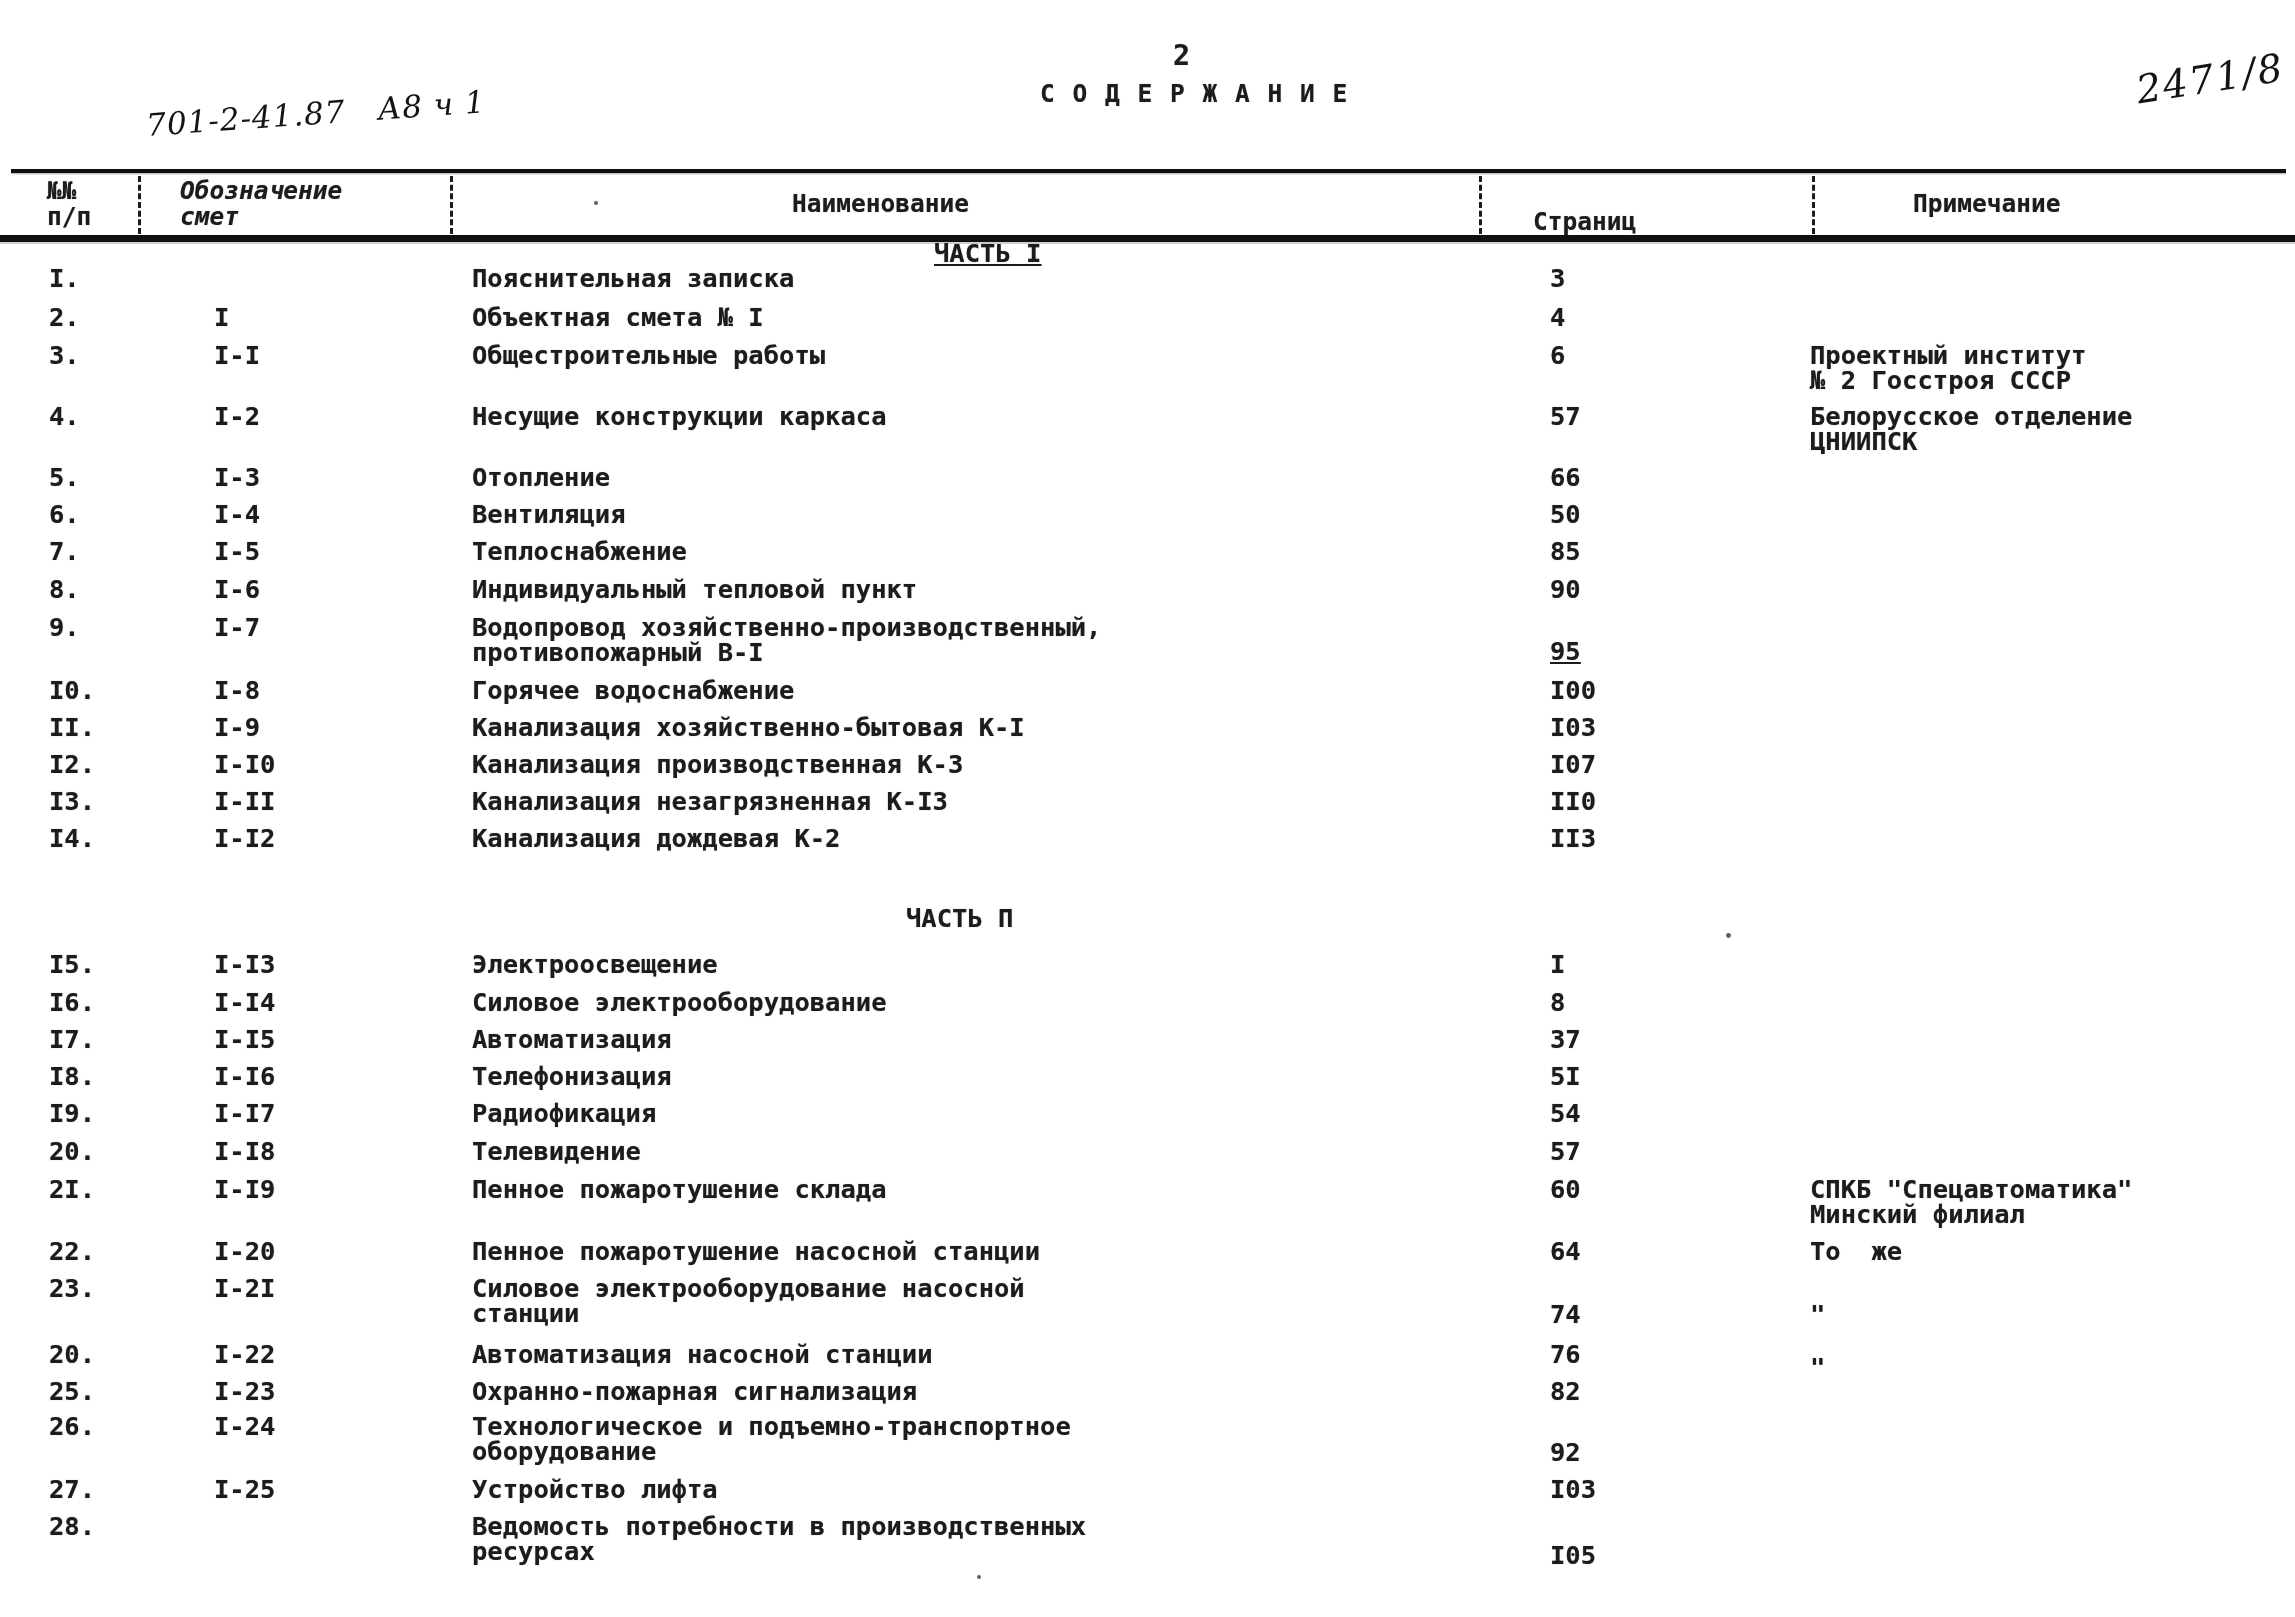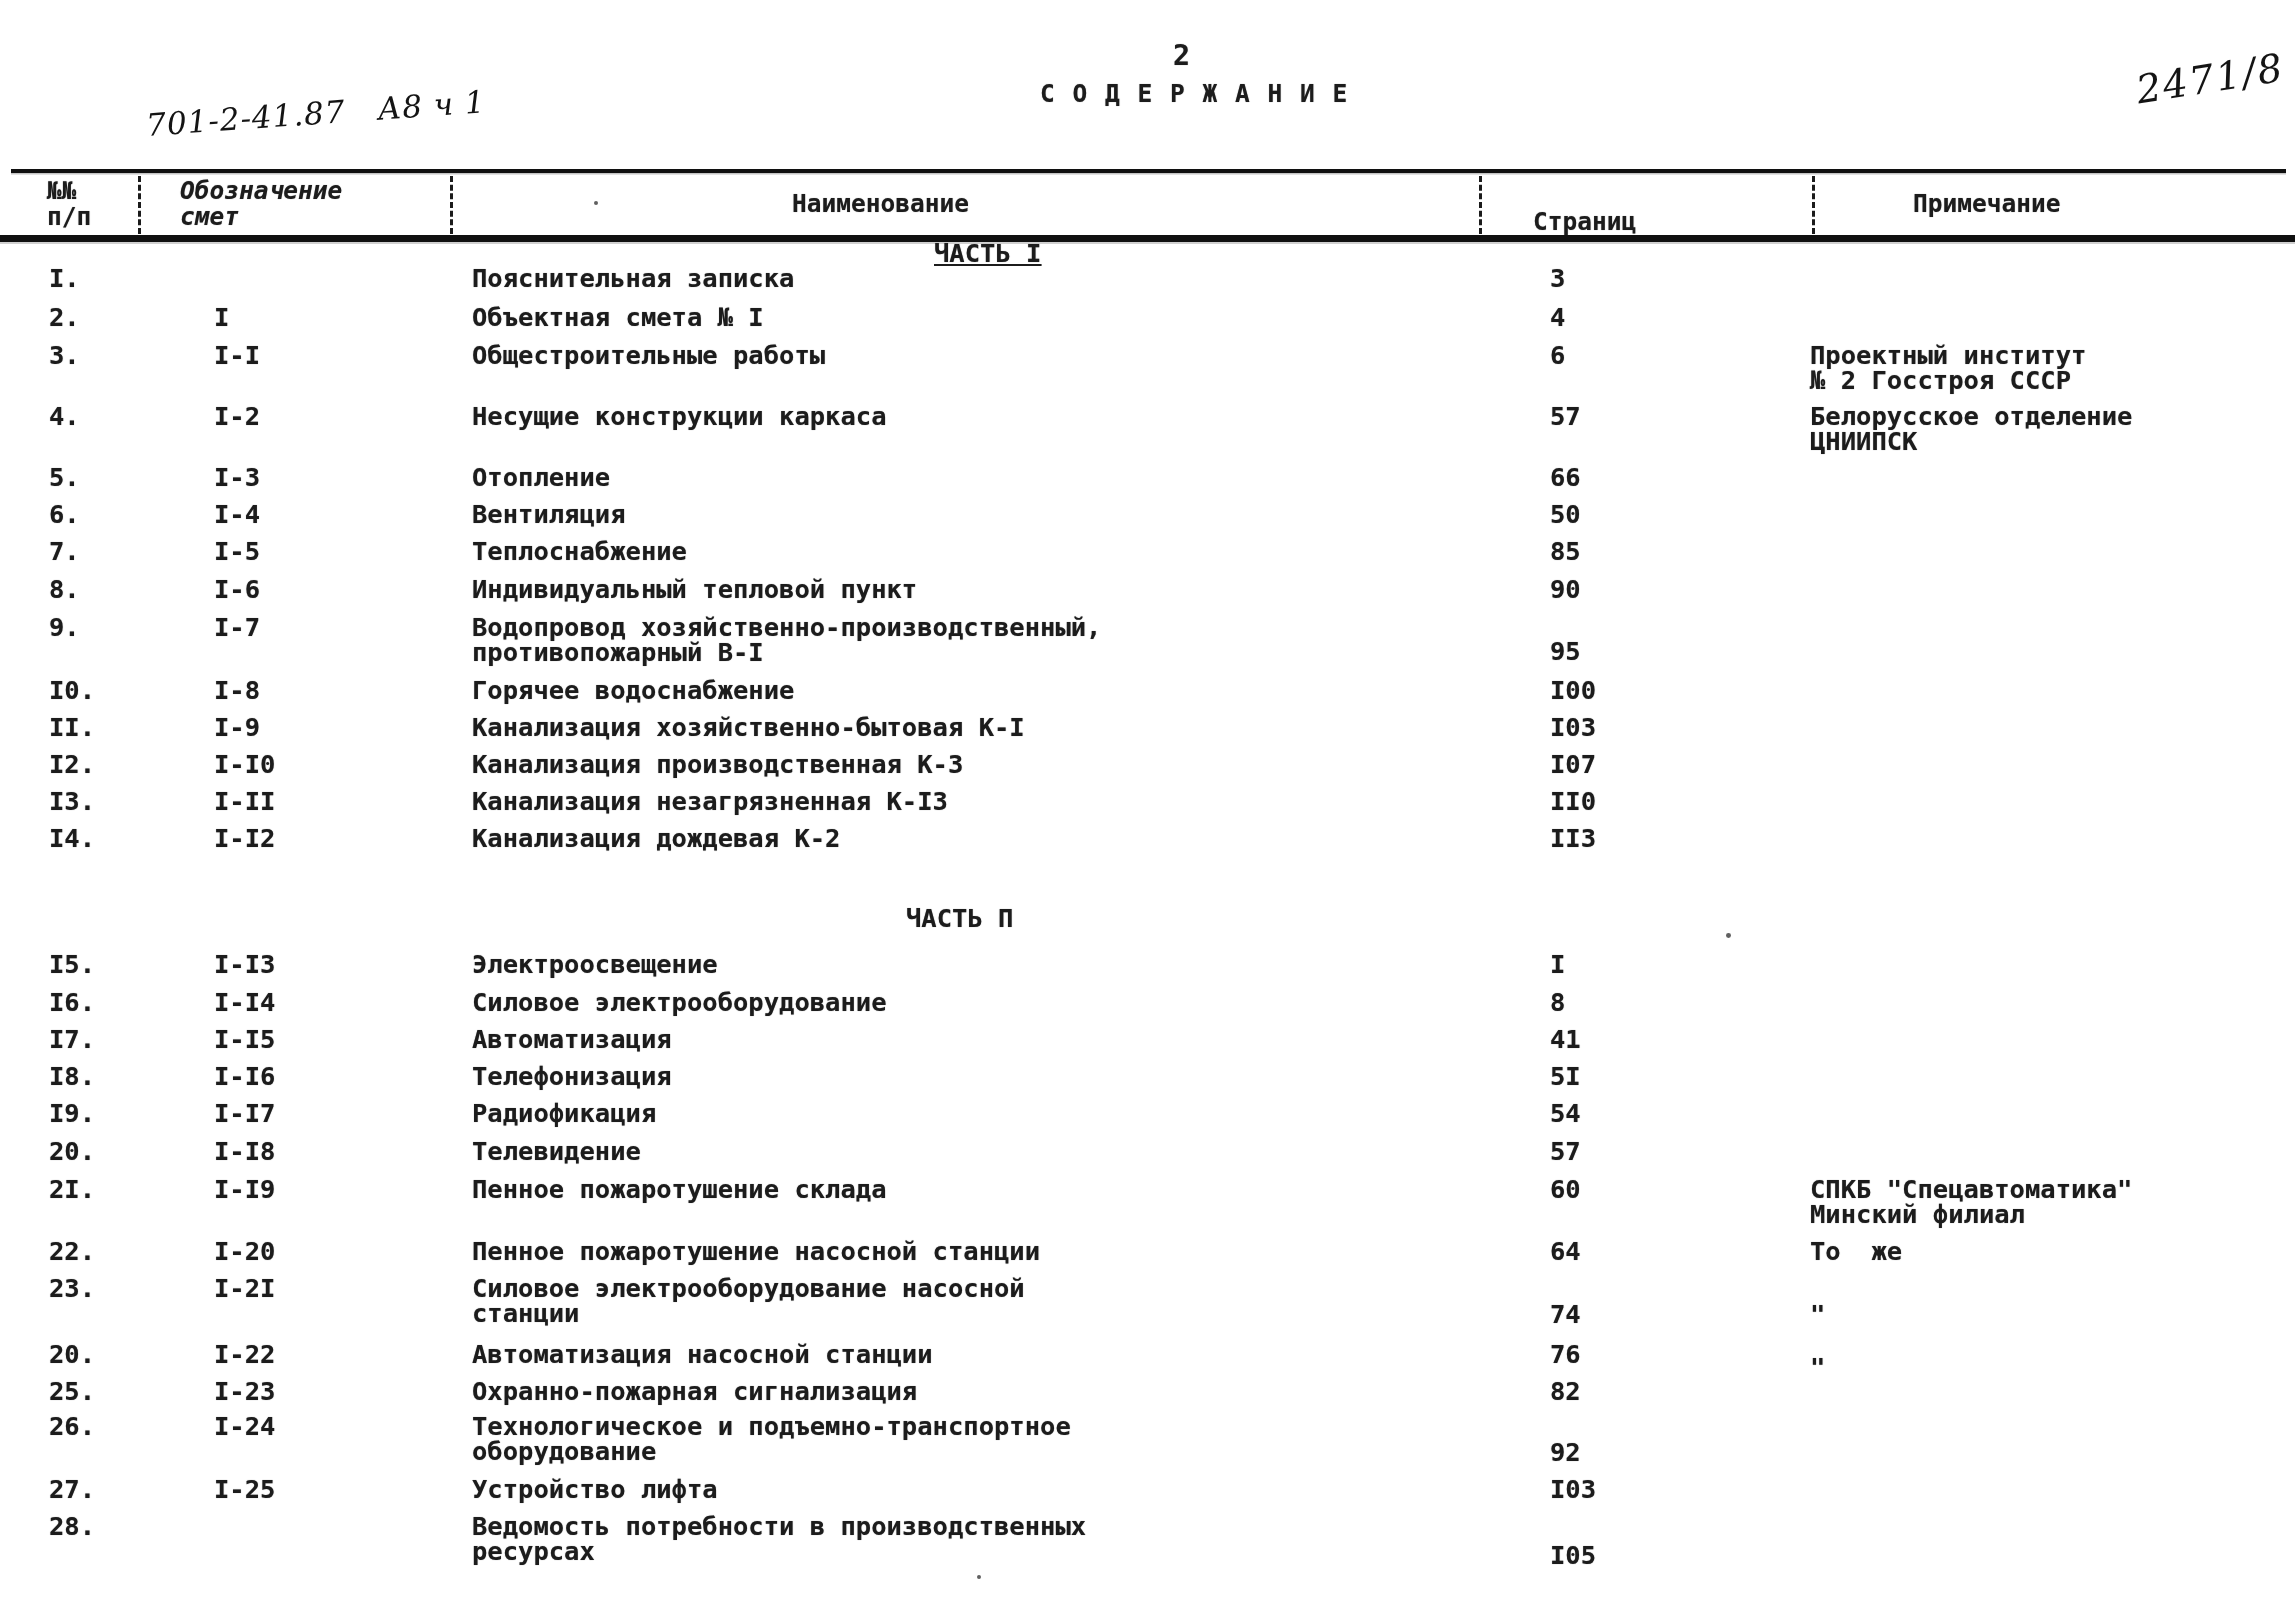--- a/index.html
+++ b/index.html
@@ -141,21 +141,21 @@
     <div class="c tw desig">I-6</div>
     <div class="c tw name">Индивидуальный тепловой пункт</div>
     <div class="c tw pages">90</div>
     <div class="c tw note"></div>
   </div>
       <div class="row" style="top: 615px;">
     <div class="c tw num">9.</div>
     <div class="c tw desig">I-7</div>
     <div class="c tw name">Водопровод хозяйственно-производственный,
 противопожарный В-I</div>
-    <div class="c tw pages" style="top: 23.5px;">95</div>
+    <div class="c tw pages" style="top: 23.5px; text-decoration: underline;">95</div>
     <div class="c tw note"></div>
   </div>
       <div class="row" style="top: 678px;">
     <div class="c tw num">I0.</div>
     <div class="c tw desig">I-8</div>
     <div class="c tw name">Горячее водоснабжение</div>
     <div class="c tw pages">I00</div>
     <div class="c tw note"></div>
   </div>
       <div class="row" style="top: 715px;">
@@ -197,21 +197,21 @@
     <div class="c tw num">I6.</div>
     <div class="c tw desig">I-I4</div>
     <div class="c tw name">Силовое электрооборудование</div>
     <div class="c tw pages">8</div>
     <div class="c tw note"></div>
   </div>
       <div class="row" style="top: 1027px;">
     <div class="c tw num">I7.</div>
     <div class="c tw desig">I-I5</div>
     <div class="c tw name">Автоматизация</div>
-    <div class="c tw pages">41</div>
+    <div class="c tw pages">37</div>
     <div class="c tw note"></div>
   </div>
       <div class="row" style="top: 1064px;">
     <div class="c tw num">I8.</div>
     <div class="c tw desig">I-I6</div>
     <div class="c tw name">Телефонизация</div>
     <div class="c tw pages">5I</div>
     <div class="c tw note"></div>
   </div>
       <div class="row" style="top: 1101px;">

